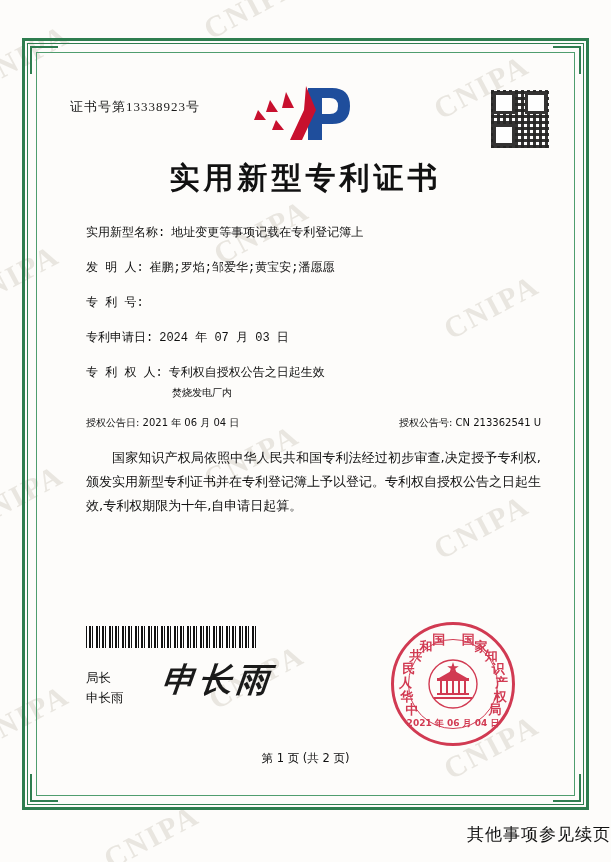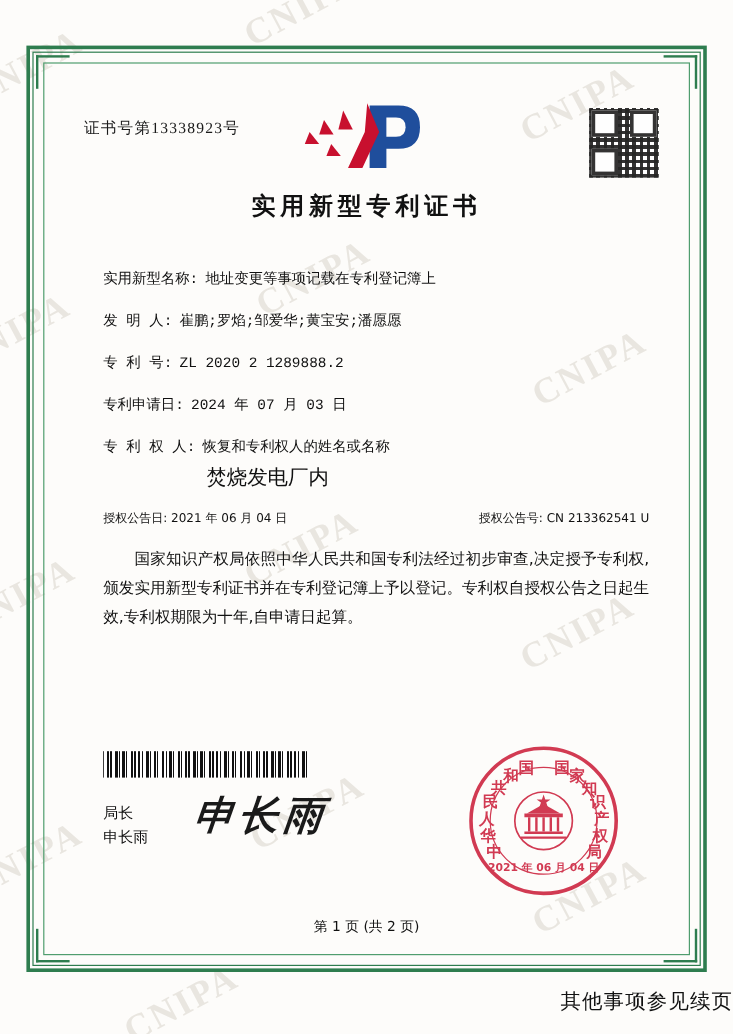--- a/index.html
+++ b/index.html
@@ -141,21 +141,21 @@
   }
 
   
   .doc-title {
     position: absolute;
     left: 0;
     right: 0;
     top: 98px;
     text-align: center;
     font-family: "DejaVu Sans", "Liberation Sans", sans-serif;
-    font-size: 20px;
+    font-size: 30px;
     font-weight: bold;
     letter-spacing: 4px;
     color: #111;
   }
 
   
   .fields {
     position: absolute;
     left: 42px;
     right: 26px;
@@ -177,21 +177,21 @@
   .row .val {
     margin-left: 6px;
     flex: 1 1 auto;
   }
   .row.tight { margin-bottom: 15px; }
 
   .addr-second {
     margin-left: 86px;
     margin-top: -13px;
     margin-bottom: 16px;
-    font-size: 17px;
+    font-size: 10px;
     color: #111;
   }
 
   .two-col {
     display: flex;
     font-size: 10px;
     color: #111;
     margin-bottom: 16px;
   }
   .two-col .c1 { width: 268px; }
@@ -298,21 +298,21 @@
     font-size: 9px;
     color: #c8102e;
     white-space: nowrap;
     font-weight: bold;
   }
 
   
   .page-num {
     position: absolute;
     left: 0; right: 0;
-    bottom: 8px;
+    bottom: 22px;
     text-align: center;
     font-size: 11.5px;
     color: #111;
   }
   .footer-note {
     position: absolute;
     left: 0; right: 0;
     bottom: 16px;
     text-align: right;
     font-size: 17px;
@@ -379,31 +379,30 @@
         <span class="val">地址变更等事项记载在专利登记簿上</span>
       </div>
 
       <div class="row">
         <span class="lab">发 明 人:</span>
         <span class="val">崔鹏;罗焰;邹爱华;黄宝安;潘愿愿</span>
       </div>
 
       <div class="row">
         <span class="lab">专 利 号:</span>
-        <span class="val">ZL 2020 2 1289888.2</span>
       </div>
 
       <div class="row">
         <span class="lab">专利申请日:</span>
         <span class="val">2024 年 07 月 03 日</span>
       </div>
 
       <div class="row">
         <span class="lab">专 利 权 人:</span>
-        <span class="val">恢复和专利权人的姓名或名称</span>
+        <span class="val">专利权自授权公告之日起生效</span>
       </div>
 
       <div class="addr-second">焚烧发电厂内</div>
 
       <div class="two-col">
         <div class="c1">
           <span>授权公告日:</span>
           <span>2021 年 06 月 04 日</span>
         </div>
         <div class="c2">

